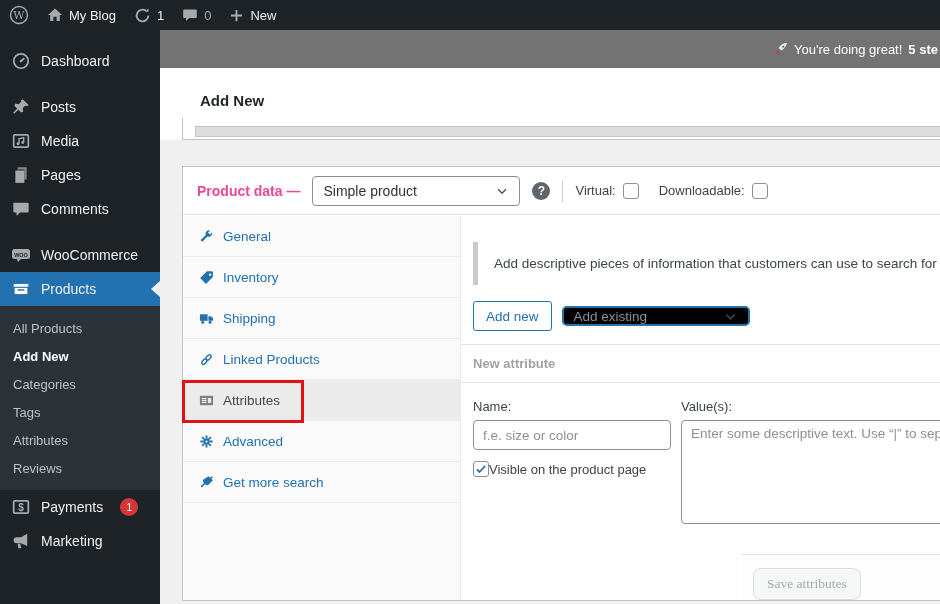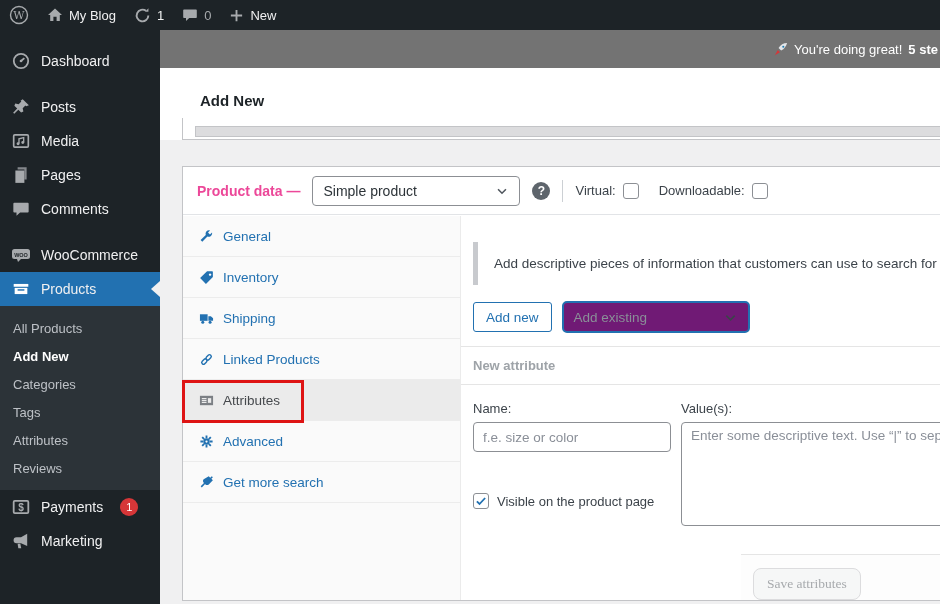--- a/index.html
+++ b/index.html
@@ -119,42 +119,42 @@
   .note {
     margin:26px 0 0 12px; border-left:5px solid #c8cace; padding:14px 0 14px 16px;
     font-size:13.5px; color:#3c434a; white-space:nowrap; width:max-content; background:#fff;
   }
   .btn-row { display:flex; align-items:center; gap:10px; margin:16px 0 0 12px; }
   .btn-addnew {
     height:30px; padding:0 12px; background:#fff; border:1px solid #2271b1; border-radius:3px;
     color:#2271b1; font-size:13.5px; cursor:pointer; font-family:inherit;
   }
   .select-existing {
-    width:188px; height:32px; border:2px solid #2271b1; border-radius:5px; background:#701a75;
+    width:188px; height:20px; border:2px solid #2271b1; border-radius:5px; background:#000000;
     display:flex; align-items:center; justify-content:space-between; padding:0 10px;
     color:#8a8f98; font-size:13.5px; cursor:pointer;
   }
   .attr-section { margin-top:13px; border-top:1px solid #e5e5e5; }
   .attr-header {
     padding:11px 12px; color:#9ea3a8; font-weight:bold; font-size:13px;
     border-bottom:1px solid #e5e5e5;
   }
   .attr-fields { display:flex; gap:10px; padding:16px 0 0 12px; }
   .field-label { display:block; font-size:13px; color:#3c434a; margin-bottom:6px; }
   .field-left { width:200px; }
   .name-input {
     width:198px; height:30px; border:1px solid #8c8f94; border-radius:4px; padding:0 9px;
     font-size:13.5px; color:#2c3338; font-family:inherit;
   }
   .name-input::placeholder, .values-area::placeholder { color:#8a8f98; opacity:1; }
   .values-area {
     width:420px; height:104px; border:1px solid #8c8f94; border-radius:4px; padding:5px 9px;
     font-size:13.5px; color:#2c3338; resize:none; font-family:inherit;
   }
-  .visible-row { display:flex; align-items:center; gap:8px; margin-top:41px; font-size:13px; color:#3c434a; }
+  .visible-row { display:flex; align-items:center; margin-top:11px; font-size:13px; color:#3c434a; }
   .checkbox.checked { margin-left:0; }
   .toolbar {
     position:absolute; left:280px; right:0; top:338px; bottom:0;
     border-top:1px solid #e5e5e5; padding:13px 12px; background:#fdfdfd;
   }
   .btn-save {
     padding:7px 13px; background:#f6f7f7; border:1px solid #dcdcde; border-radius:8px;
     color:#a7aaad; font-size:13.5px; font-family:Liberation Serif, serif; cursor:default;
   }
 </style>

